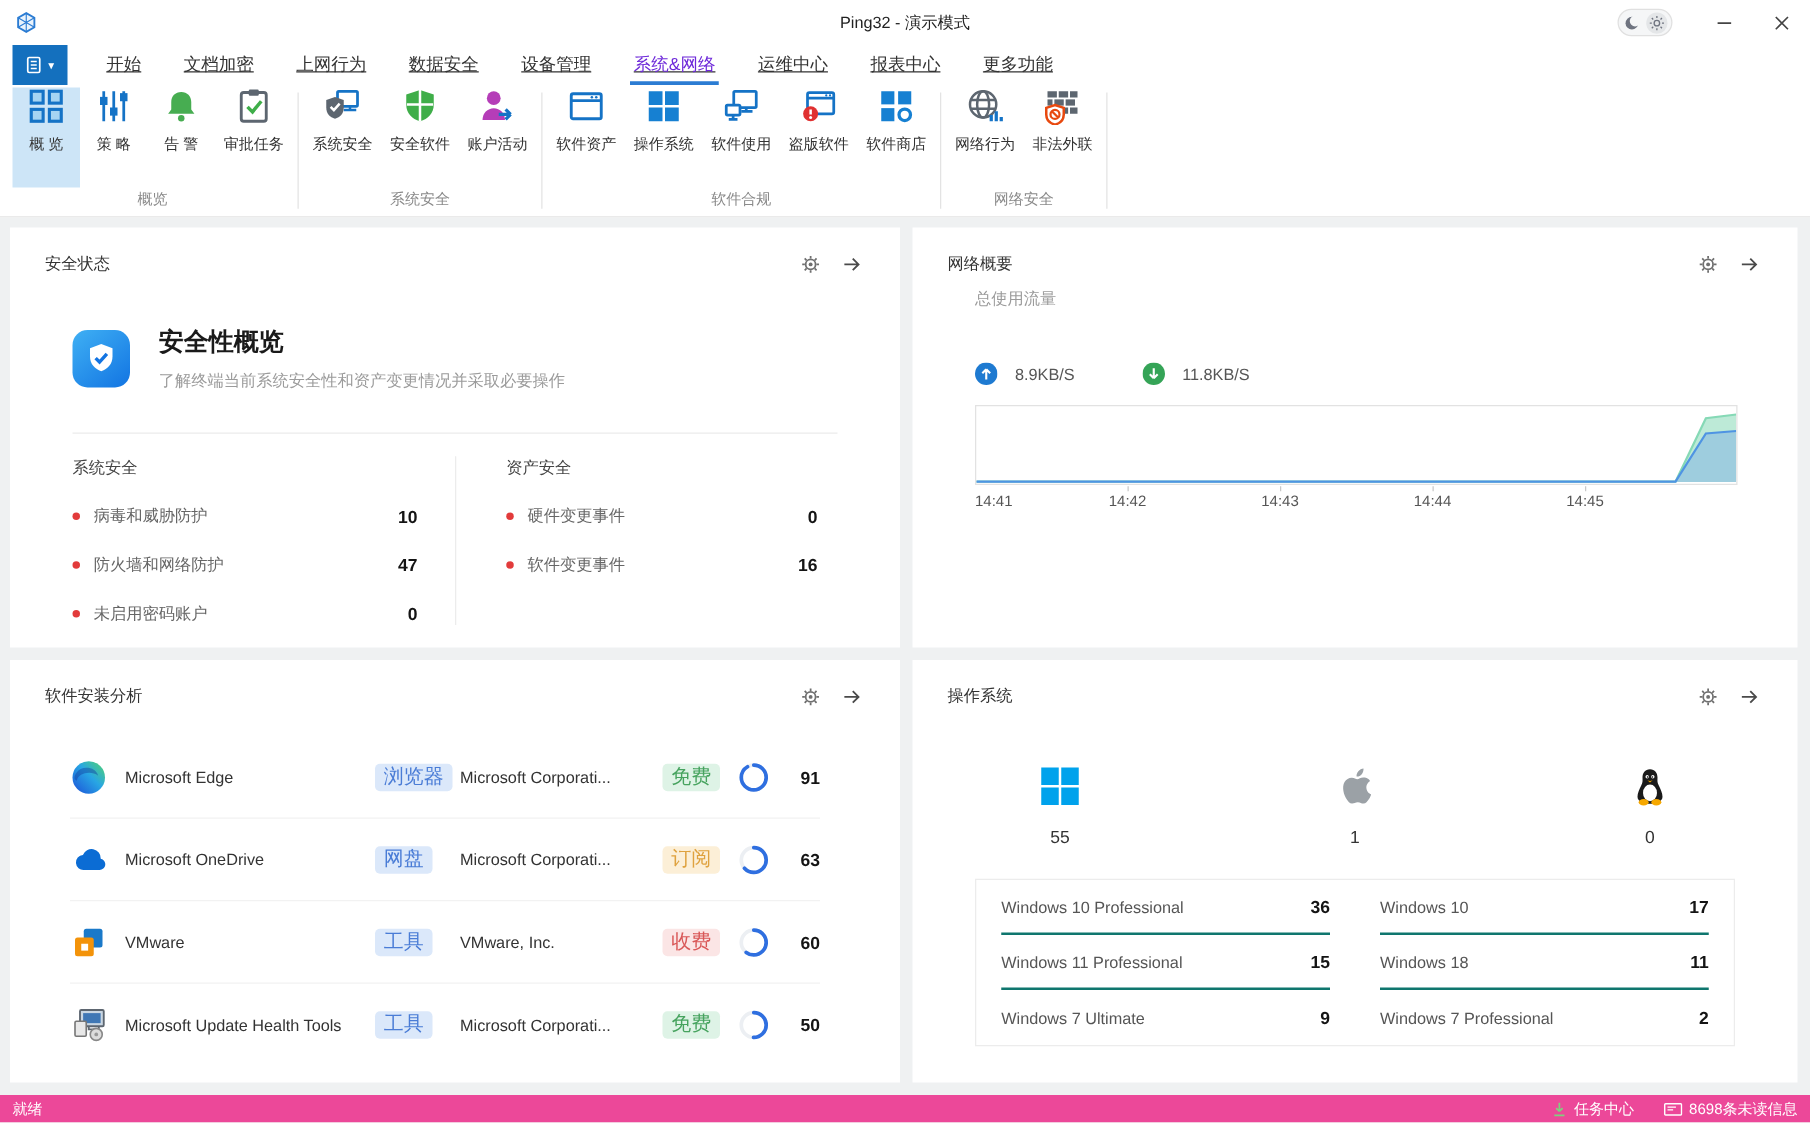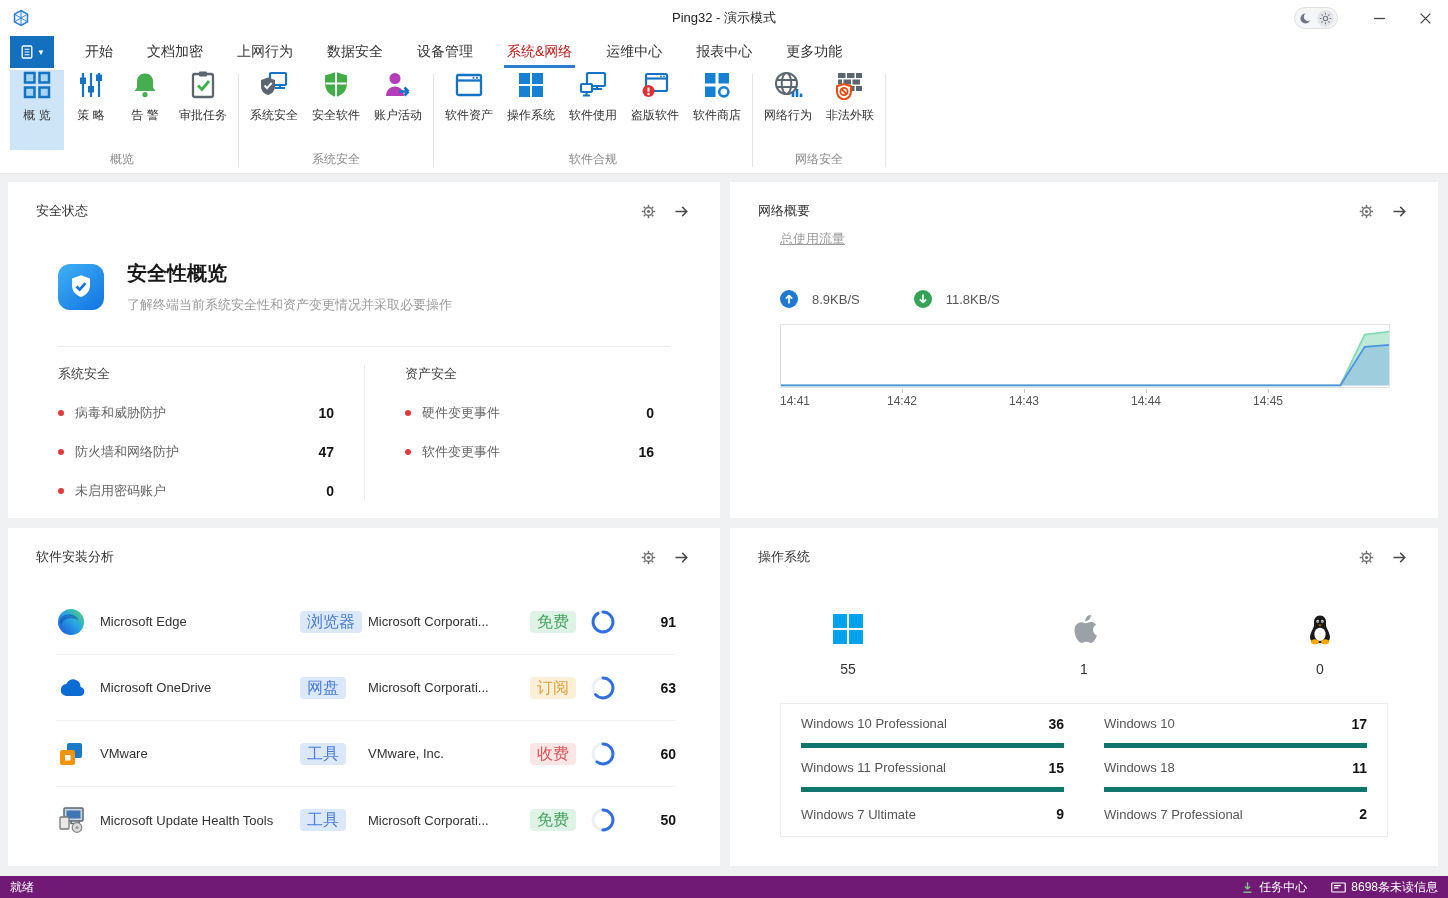--- a/index.html
+++ b/index.html
@@ -13,23 +13,23 @@
   .win-controls { position:absolute; right:0; top:0; height:36px; display:flex; align-items:center; }
   .theme-toggle { width:44px; height:22px; border:1px solid #e0e0e0; background:#f5f6f7; border-radius:11px; display:flex; align-items:center; justify-content:space-between; padding:0 3px; margin-right:18px; cursor:pointer; }
   .theme-sun-wrap { width:17px; height:17px; border-radius:50%; background:#e4e6e8; display:flex; align-items:center; justify-content:center; }
   .win-btn { width:46px; height:36px; display:flex; align-items:center; justify-content:center; font-size:17px; color:#444; cursor:pointer; }
   .win-btn.close { font-size:20px; }
 
   
   .tabbar { height:32px; background:#fff; display:flex; align-items:stretch; }
   .menu-btn { margin-left:10px; width:44px; background:#1470be; display:flex; align-items:center; justify-content:center; gap:2px; cursor:pointer; }
   .menu-caret { color:#fff; font-size:8px; }
-  .tabs { display:flex; margin-left:14px; }
+  .tabs { display:flex; margin-left:14px;text-decoration:underline; }
   .tab { position:relative; padding:0 17px; display:flex; align-items:center; font-size:14px; color:#333; cursor:pointer; }
-  .tab.sel { color:#b91c1c; }
+  .tab.sel { color:#6d28d9; }
   .tab.sel::after { content:''; position:absolute; left:14px; right:14px; bottom:0; height:3px; background:#2b7cd3; }
 
   
   .ribbon { height:106px; background:#fff; border-bottom:1px solid #e4e4e4; display:flex; padding-left:8px; }
   .rgroup { display:flex; flex-direction:column; }
   .ritems { height:84px; display:flex; align-items:center; padding:0 2px; }
   .ritem { height:80px; min-width:54px; padding:0 7px; display:flex; flex-direction:column; align-items:center; gap:7px; cursor:pointer; }
   .ritem.sel { background:#cde5f7; }
   .ricon { width:30px; height:30px; display:flex; }
   .ricon svg { width:30px; height:30px; }
@@ -59,32 +59,32 @@
   .sec-col-divider { width:1px; background:#ececec; margin-left:30px; }
   .sec-col-right { flex:1; padding-left:40px; }
   .sec-title { font-size:13px; color:#444; }
   .sec-item { display:flex; align-items:center; margin-top:21px; }
   .dot { width:6px; height:6px; border-radius:50%; background:#e23b3b; margin-right:11px; flex:none; }
   .sec-label { font-size:13px; color:#666; }
   .sec-value { margin-left:auto; font-size:14px; font-weight:bold; color:#141414; }
 
   
   .net-total { margin:30px 0 0 50px; font-size:26px; font-weight:bold; color:#222; }
-  .net-total-label { margin:10px 0 0 50px; font-size:13px; color:#9b9b9b;text-decoration:underline; }
+  .net-total-label { margin:10px 0 0 50px; font-size:13px; color:#9b9b9b; }
   .net-speeds { margin:42px 0 0 50px; display:flex; align-items:center; gap:14px; font-size:13px; color:#555; }
   .speed-ico { width:18px; height:18px; display:flex; }
   .net-speeds .gap { width:26px; }
   .net-chart { margin:16px 48px 0 50px; border:1px solid #e2e2e2; height:64px; position:relative; overflow:hidden; }
   .net-chart svg { display:block; }
   .net-xaxis { margin:1px 48px 0 50px; position:relative; height:22px; font-size:12px; color:#555; }
   .net-xaxis .xt { position:absolute; top:5px;text-align:right; }
   .net-xaxis .tick { position:absolute; top:0; width:1px; height:4px; background:#c9c9c9; }
 
   
-  .sw-list { margin:23px 44px 0 48px; }
+  .sw-list { margin:23px 64px 0 48px; }
   .sw-row { display:flex; align-items:center; height:66px; border-bottom:1px solid #f2f2f2; cursor:pointer; }
   .sw-row:last-child { border-bottom:none; }
   .sw-icon { width:30px; height:30px; flex:none; display:flex; }
   .sw-icon svg { width:30px; height:30px; }
   .sw-name { margin-left:14px; width:200px; font-size:13px; color:#333; }
   .sw-cat { width:68px; }
   .sw-vendor { width:162px; font-size:13px; color:#333; }
   .sw-price { width:60px; }
   .badge { display:inline-block; padding:3px 7px; border-radius:4px; font-size:16px; line-height:1; }
   .badge.cat { background:#dbe8fa; color:#4a7cd6; }
@@ -100,27 +100,27 @@
 
   
   .os-families { display:flex; margin-top:44px; }
   .os-fam { flex:1; display:flex; flex-direction:column; align-items:center; }
   .os-fam-icon { width:38px; height:38px; display:flex; align-items:center; justify-content:center; }
   .os-fam-icon svg { width:36px; height:36px; }
   .os-fam-count { margin-top:13px; font-size:14px; color:#333; }
   .os-table { margin:26px 50px 0 50px; border:1px solid #ececec; display:flex; padding:0 20px; }
   .os-col { flex:1; }
   .os-col.right { margin-left:40px; }
-  .os-cell { height:44px; display:flex; align-items:center; border-bottom:5px solid #0f766e; }
+  .os-cell { height:44px; display:flex; align-items:center; border-bottom:2px solid #0f766e; }
   .os-cell:last-child { border-bottom:none; }
   .os-cell-name { font-size:13px; color:#555; }
   .os-cell-count { margin-left:auto; font-size:14px; font-weight:bold; color:#141414; }
 
   
-  .statusbar { position:absolute; bottom:0; left:0; right:0; height:22px; background:#701a75; color:#fff; font-size:12px; display:flex; align-items:center; padding:0 10px; }
+  .statusbar { position:absolute; bottom:0; left:0; right:0; height:22px; background:#ec4899; color:#fff; font-size:12px; display:flex; align-items:center; padding:0 10px; }
   .sb-right { margin-left:auto; display:flex; align-items:center; gap:8px; }
   .sb-item { display:flex; align-items:center; gap:5px; cursor:pointer; }
   .sb-item + .sb-item { margin-left:16px; }
 </style>
 </head>
 <body>
 
 <div class="titlebar">
   <span class="app-logo">
     <svg viewBox="0 0 18 18">

